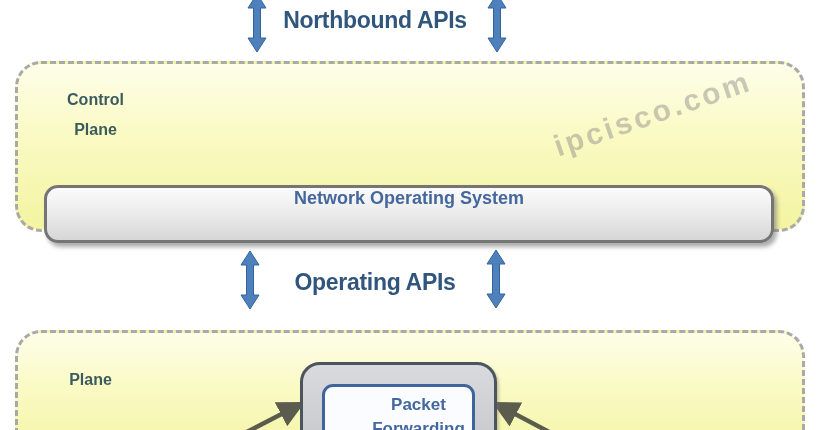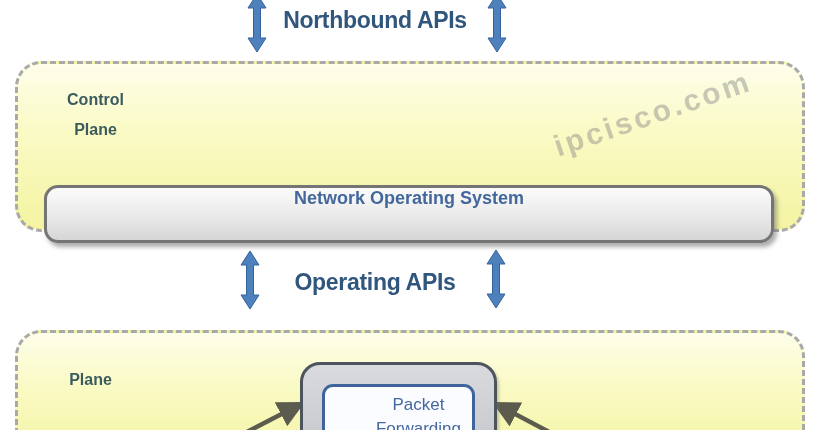--- a/index.html
+++ b/index.html
@@ -56,21 +56,21 @@
     box-sizing:border-box; border:3px solid #4C545D; border-radius:20px;
     background:linear-gradient(180deg,#D8DADD 0%,#C2C4C9 100%);
     box-shadow:2px 3px 3px rgba(120,120,100,0.4);
   }
   .device-inner {
     position:absolute; left:322px; top:384px; width:153px; height:88px;
     box-sizing:border-box; border:3px solid #3F649C; border-radius:11px;
     background:#FBFCFF; text-align:center; padding-top:6px;
   }
   .device-inner span {
-    display:block; font-weight:normal; font-size:17px; line-height:24px; color:#44689D;margin-left:40px;
+    display:block; font-weight:bold; font-size:17px; line-height:24px; color:#44689D;margin-left:40px;
   }
 </style>
 </head>
 <body>
 
 <div class="page">
 
   <svg id="arrow-nl" class="v-arrow" viewBox="0 0 22 58">
     <path d="M11 0 L20 14 L14.5 14 L14.5 44 L20 44 L11 58 L2 44 L7.5 44 L7.5 14 L2 14 Z" fill="#4E81BC" stroke="#33639C" stroke-width="1"></path>
   </svg>

